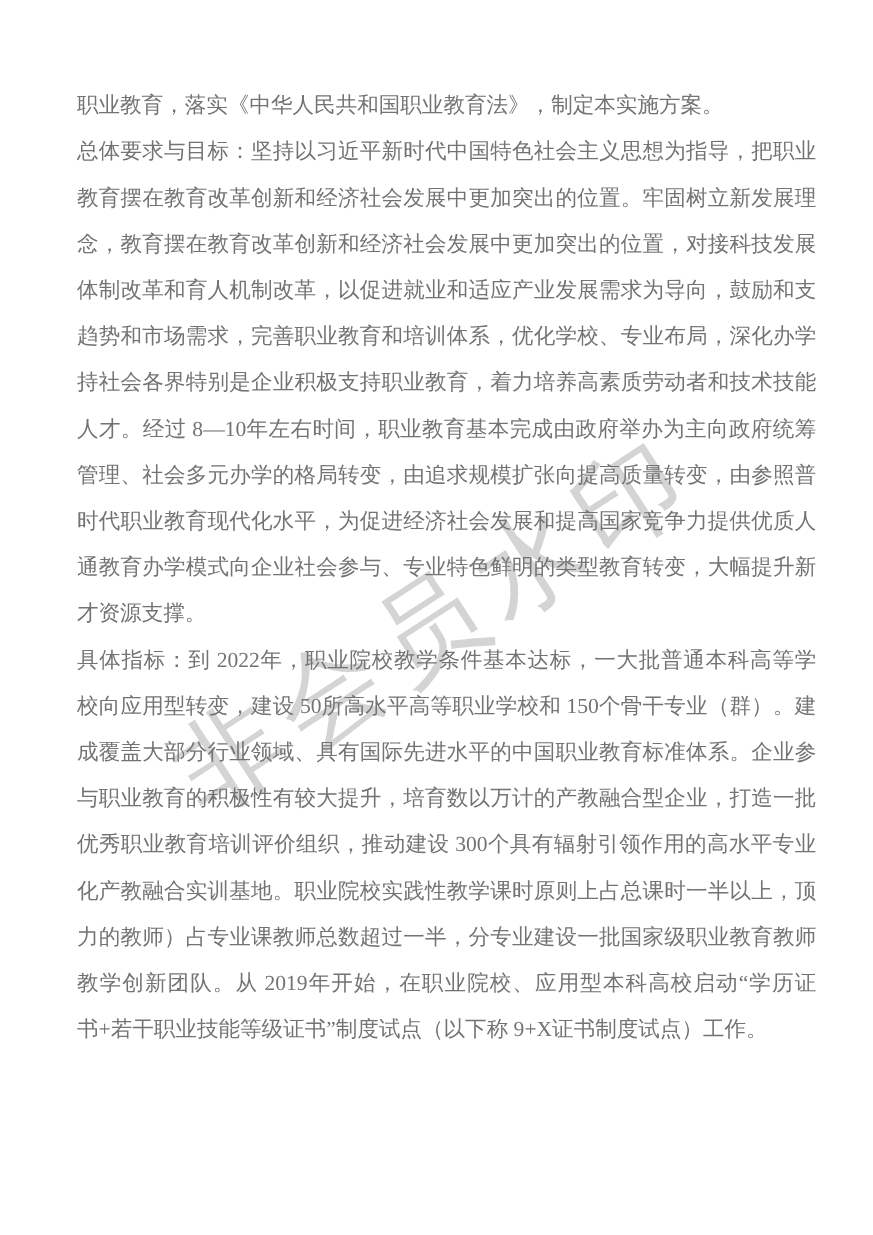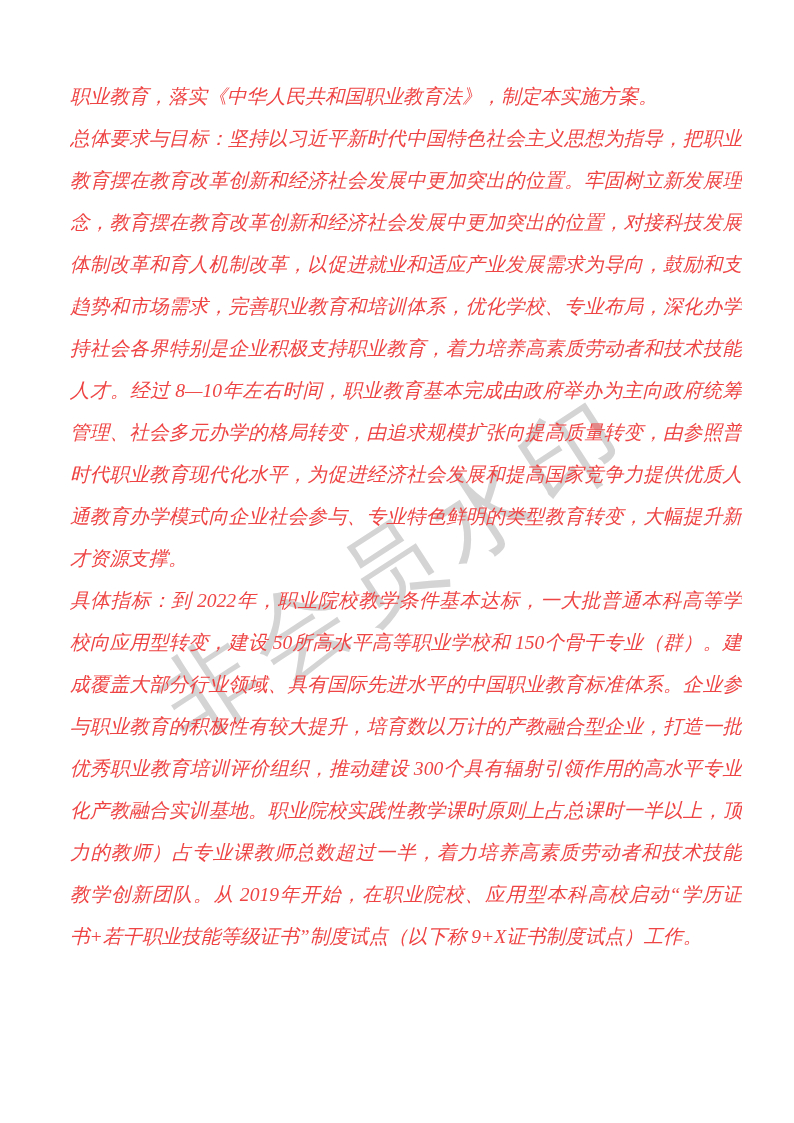--- a/index.html
+++ b/index.html
@@ -47,36 +47,36 @@
   .line.last {
     text-align: left;
     text-align-last: left;
   }
 </style>
 </head>
 <body>
 
 <div class="page">
   <div class="watermark" style="color: rgb(212, 212, 212); transform: translate(-50%, -50%) rotate(-33deg);">非会员水印</div>
-  <div class="doc-body" style="color: #ef4444; font-style: italic;">
+  <div class="doc-body" style="color: #737373;">
       <div class="line last">职业教育，落实《中华人民共和国职业教育法》，制定本实施方案。</div>
       <div class="line">总体要求与目标：坚持以习近平新时代中国特色社会主义思想为指导，把职业</div>
       <div class="line">教育摆在教育改革创新和经济社会发展中更加突出的位置。牢固树立新发展理</div>
       <div class="line">念，教育摆在教育改革创新和经济社会发展中更加突出的位置，对接科技发展</div>
       <div class="line">体制改革和育人机制改革，以促进就业和适应产业发展需求为导向，鼓励和支</div>
       <div class="line">趋势和市场需求，完善职业教育和培训体系，优化学校、专业布局，深化办学</div>
       <div class="line">持社会各界特别是企业积极支持职业教育，着力培养高素质劳动者和技术技能</div>
       <div class="line">人才。经过 8—10年左右时间，职业教育基本完成由政府举办为主向政府统筹</div>
       <div class="line">管理、社会多元办学的格局转变，由追求规模扩张向提高质量转变，由参照普</div>
       <div class="line">时代职业教育现代化水平，为促进经济社会发展和提高国家竞争力提供优质人</div>
       <div class="line">通教育办学模式向企业社会参与、专业特色鲜明的类型教育转变，大幅提升新</div>
       <div class="line last">才资源支撑。</div>
       <div class="line">具体指标：到 2022年，职业院校教学条件基本达标，一大批普通本科高等学</div>
       <div class="line">校向应用型转变，建设 50所高水平高等职业学校和 150个骨干专业（群）。建</div>
       <div class="line">成覆盖大部分行业领域、具有国际先进水平的中国职业教育标准体系。企业参</div>
       <div class="line">与职业教育的积极性有较大提升，培育数以万计的产教融合型企业，打造一批</div>
       <div class="line">优秀职业教育培训评价组织，推动建设 300个具有辐射引领作用的高水平专业</div>
       <div class="line">化产教融合实训基地。职业院校实践性教学课时原则上占总课时一半以上，顶</div>
-      <div class="line">力的教师）占专业课教师总数超过一半，着力培养高素质劳动者和技术技能</div>
+      <div class="line">力的教师）占专业课教师总数超过一半，分专业建设一批国家级职业教育教师</div>
       <div class="line">教学创新团队。从 2019年开始，在职业院校、应用型本科高校启动“学历证</div>
       <div class="line last">书+若干职业技能等级证书”制度试点（以下称 9+X证书制度试点）工作。</div>
     </div>
 </div>
 
 </body></html>

